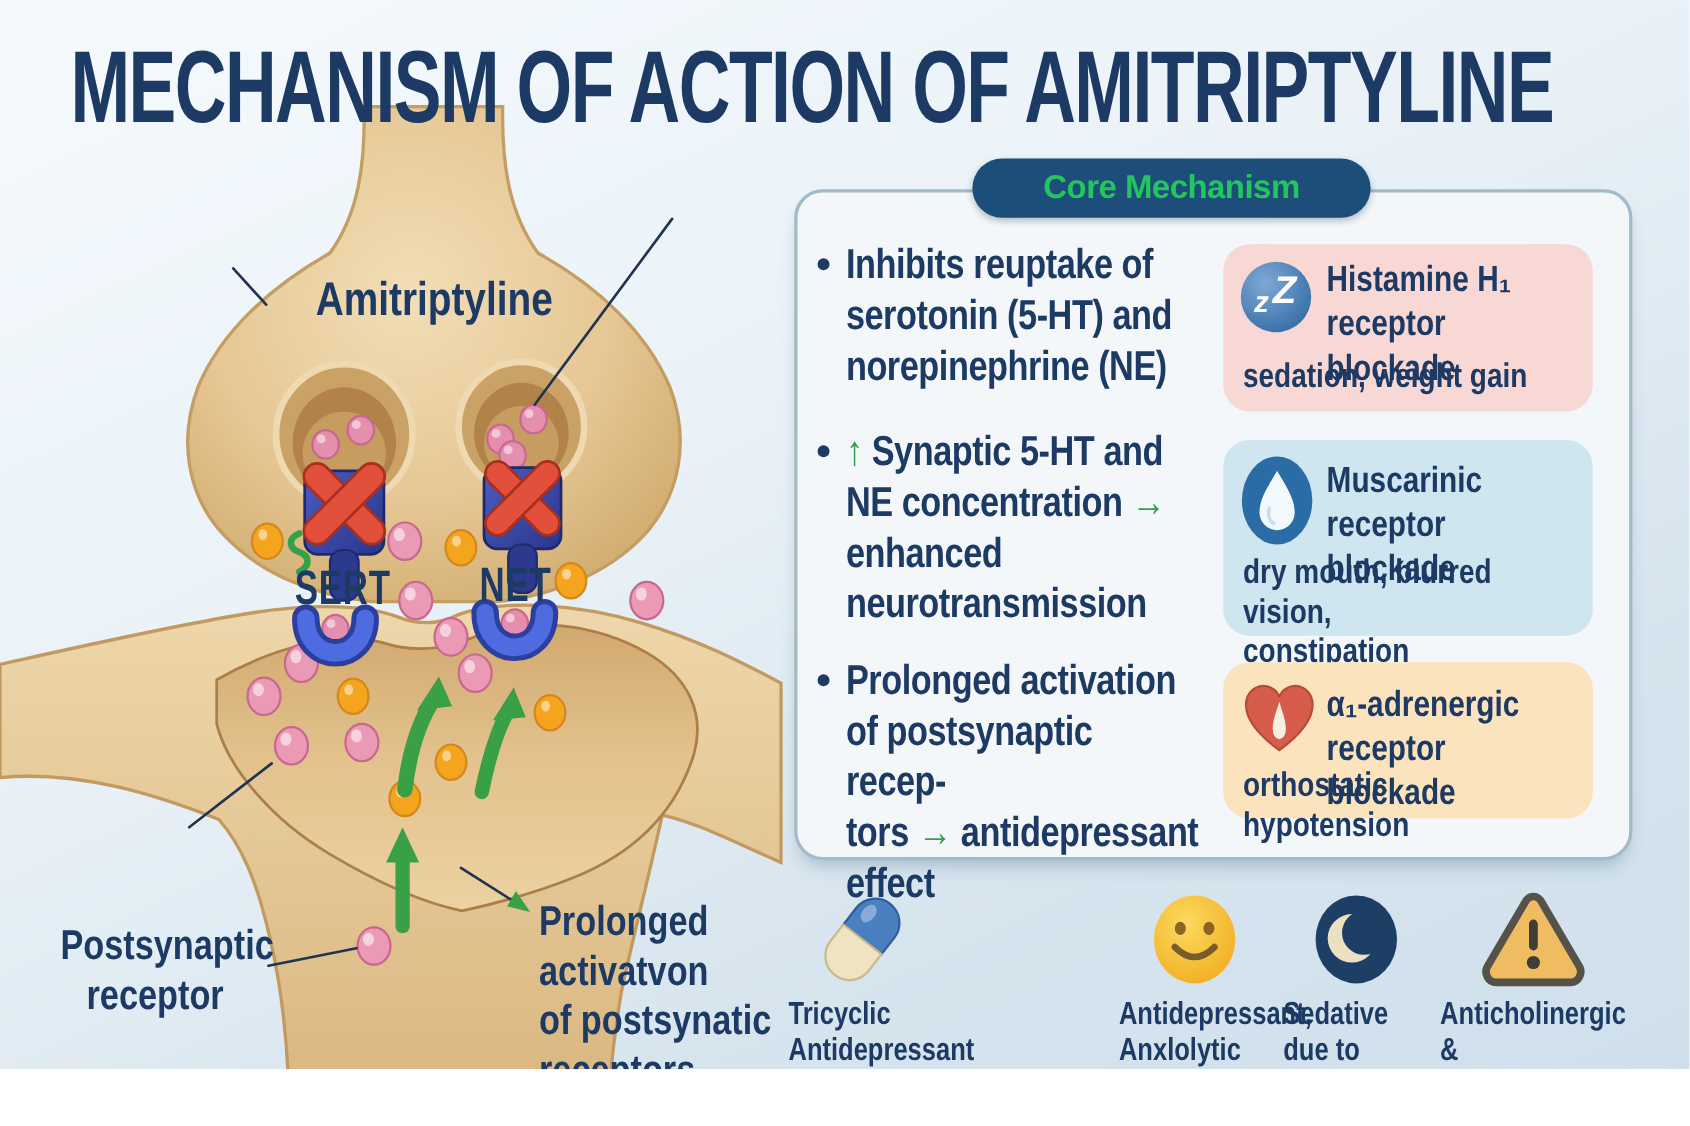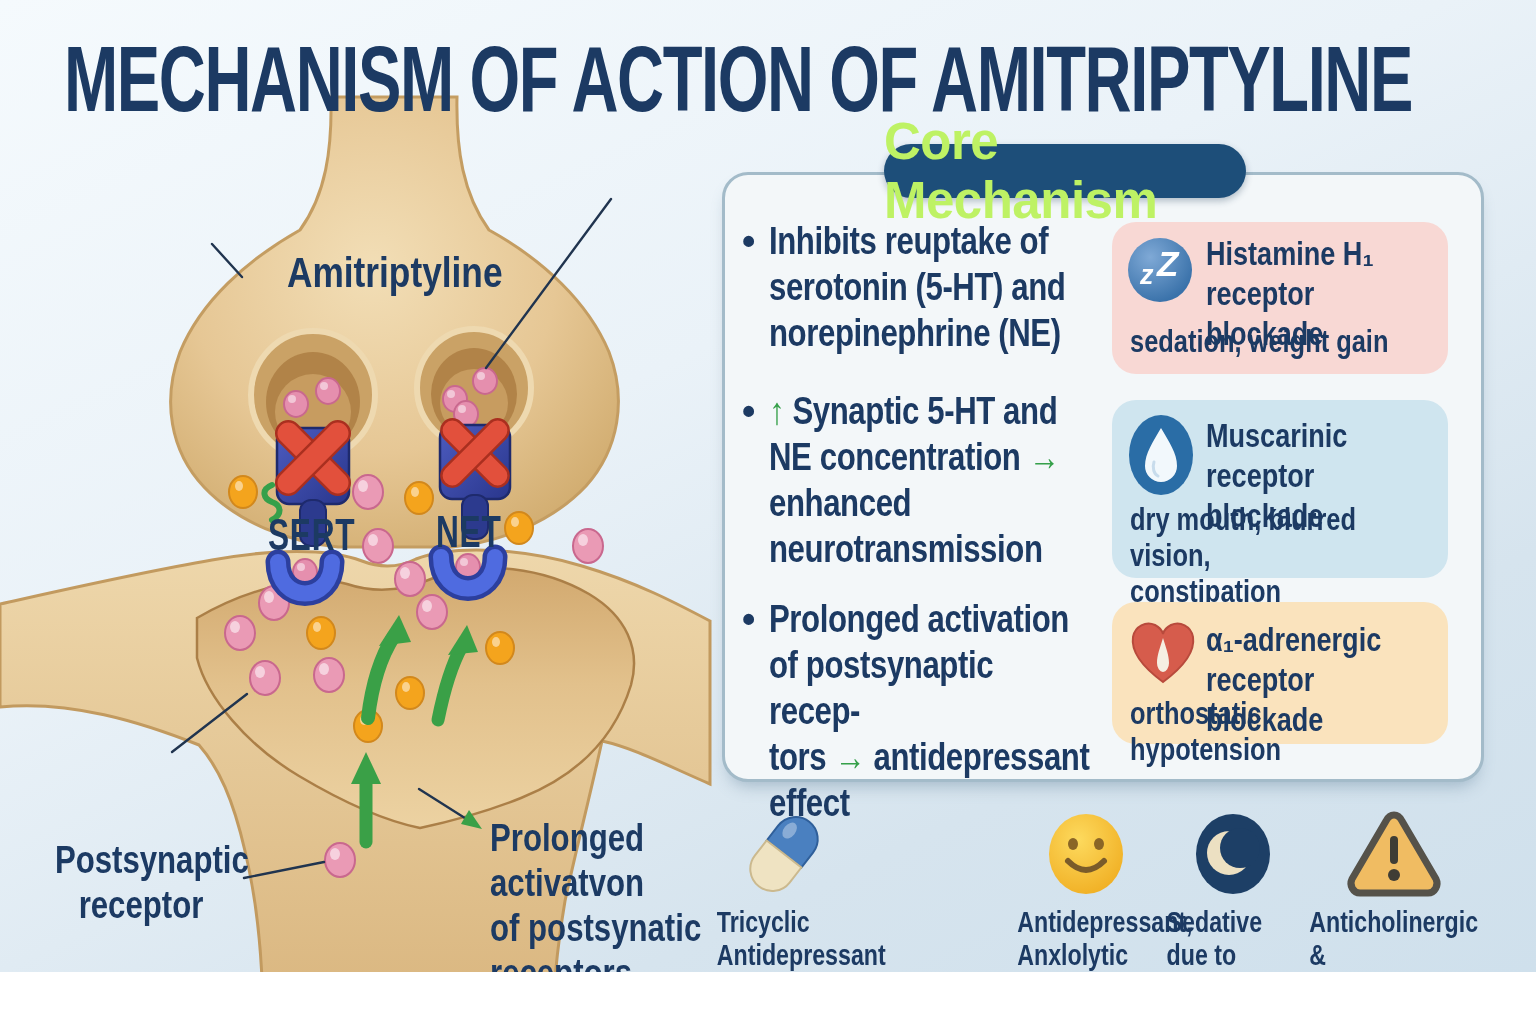--- a/index.html
+++ b/index.html
@@ -20,21 +20,21 @@
   .netl{left:436px;top:507px;font-size:44px;letter-spacing:1px;}
   .postl{left:36px;top:838px;width:210px;text-align:center;font-size:38px;line-height:45px;}
   .proll{left:490px;top:816px;font-size:38px;line-height:45px;}
   .watermark{position:absolute;left:-8px;top:970px;font-size:40px;font-weight:bold;color:#9db1c3;opacity:.85;}
   
   .panel{position:absolute;left:722px;top:172px;width:756px;height:604px;background:#f3f7f9;
     border:3px solid #a3bbc9;border-radius:26px;box-shadow:0 10px 16px -6px rgba(100,130,155,.45);}
   .badge{position:absolute;left:884px;top:144px;width:362px;height:54px;background:#1d4e79;
     border-radius:28px;display:flex;align-items:center;justify-content:center;
     box-shadow:0 3px 7px rgba(20,50,80,.3);}
-  .badge span{color:#bef264;font-size:51px;font-weight:bold;letter-spacing:-.5px;}
+  .badge span{color:#22c55e;font-size:30px;font-weight:bold;letter-spacing:-.5px;}
   .bullet{position:absolute;display:flex;align-items:flex-start;width:420px;}
   .bullet .mark{font-size:38px;font-weight:bold;line-height:46px;margin-right:14px;}
   .btxt{font-size:38px;font-weight:bold;line-height:46px;white-space:pre-line;letter-spacing:-.5px;}
   .b1{left:742px;top:218px;}
   .b2{left:742px;top:388px;}
   .b3{left:742px;top:596px;}
   
   .card{position:absolute;left:1112px;width:336px;border-radius:24px;}
   .card1{top:222px;height:152px;background:#f8d8d4;}
   .card2{top:400px;height:178px;background:#cfe5ef;}

